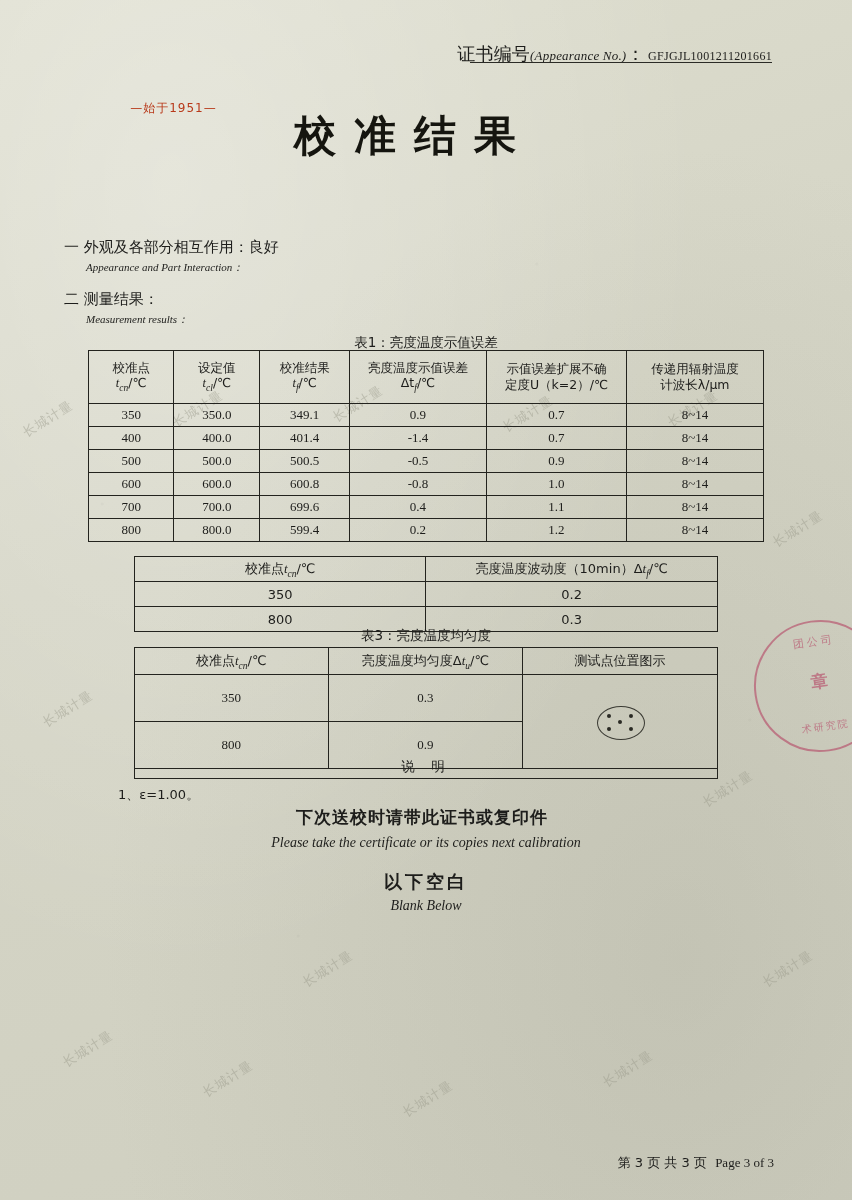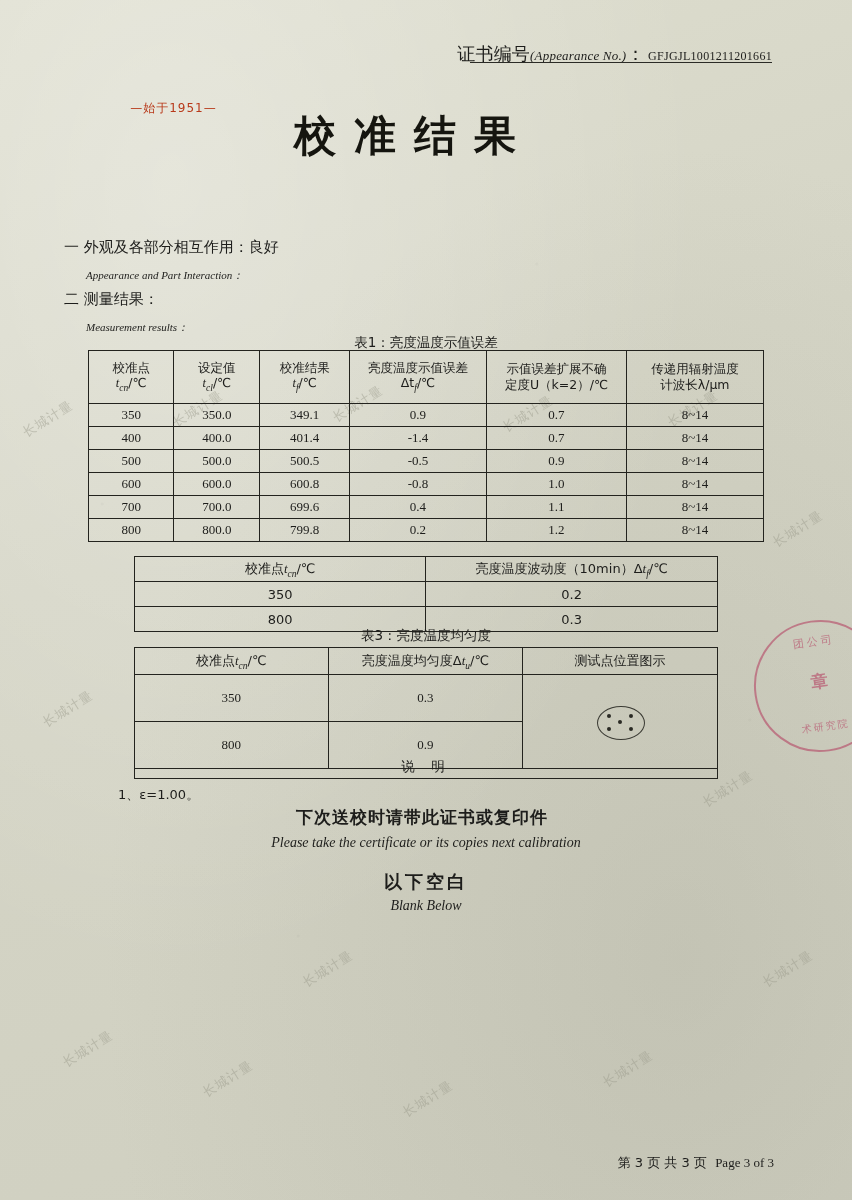--- a/index.html
+++ b/index.html
@@ -103,21 +103,21 @@
   .sec {
     position: absolute;
     left: 64px;
     font-size: 15px;
   }
   .sec .cn { font-family: "DejaVu Sans", sans-serif; font-size: 15px; }
   .sec .en {
     display: block;
     font-style: italic;
     font-size: 11px;
-    margin-top: 11px;
+    margin-top: 3px;
     margin-left: 22px;
   }
   #sec1 { top: 238px; }
   #sec2 { top: 290px; }
 
   .tbl-cap {
     position: absolute;
     text-align: center;
     font-family: "DejaVu Sans", sans-serif;
     font-size: 13.5px;
@@ -423,21 +423,21 @@
           <td>700</td>
           <td>700.0</td>
           <td>699.6</td>
           <td>0.4</td>
           <td>1.1</td>
           <td>8~14</td>
         </tr>
       <tr>
           <td>800</td>
           <td>800.0</td>
-          <td>799.8</td>
+          <td>599.4</td>
           <td>0.2</td>
           <td>1.2</td>
           <td>8~14</td>
         </tr>
     </tbody>
   </table>
 
   <table class="t2">
     <thead>
       <tr>

